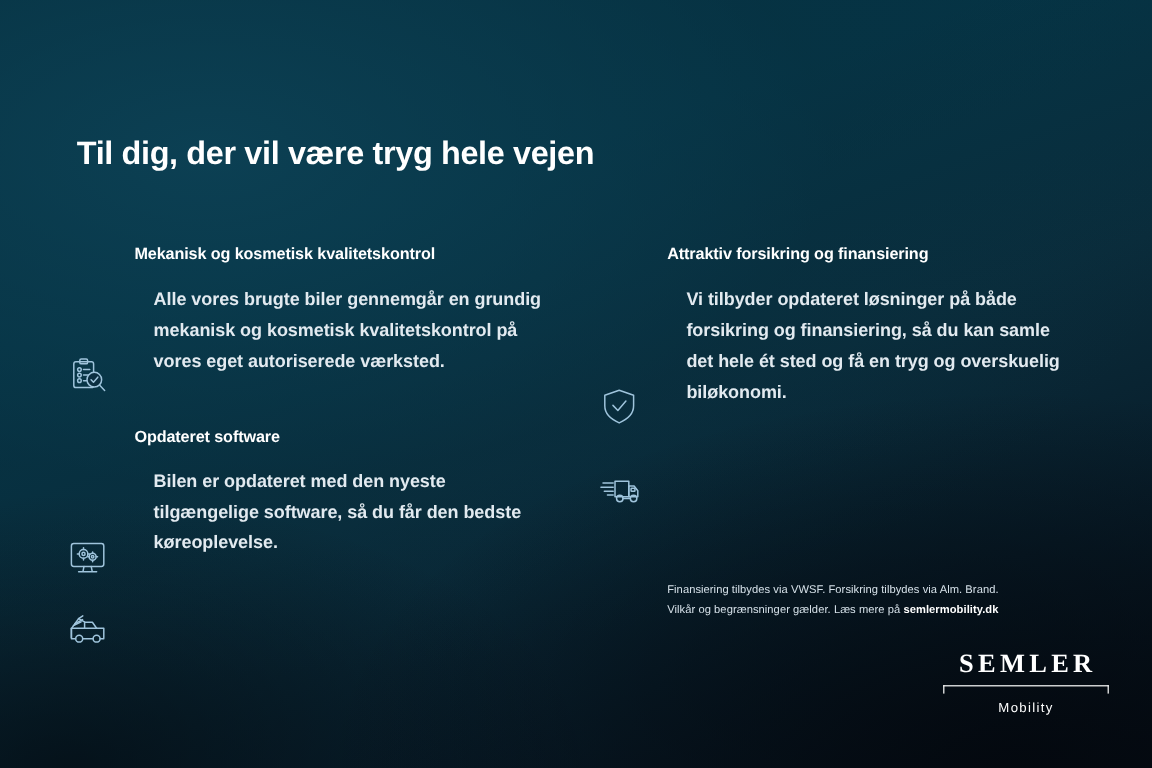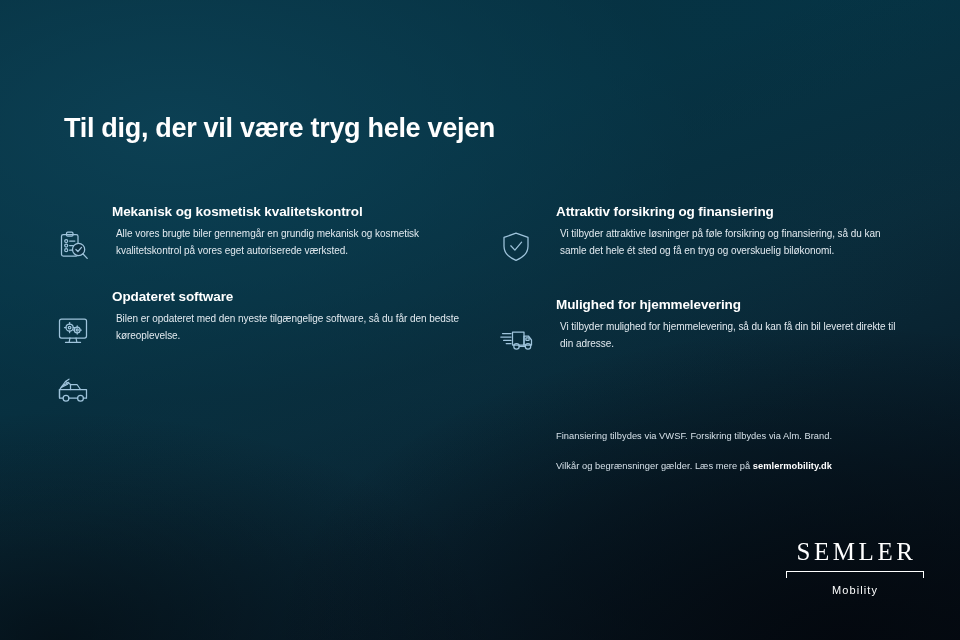--- a/index.html
+++ b/index.html
@@ -90,54 +90,55 @@
   }
   .feature-title {
     margin: 0 0 4px 0;
     font-size: 13.5px;
     font-weight: bold;
     color: #ffffff;
     line-height: 1.35;
     letter-spacing: -0.1px;
   }
   .feature-text {
-    margin: 4px;
-    font-size: 10px;
-    font-weight: normal;
+    margin: 16px;
+    font-size: 15px;
+    font-weight: bold;
     color: #e2eaf0;
     line-height: 1.72;
     letter-spacing: -0.05px;
   }
 
   .disclaimer {
     margin-top: 26px;
     padding-left: 56px;
     font-size: 9.3px;
     line-height: 1.75;
     color: #d5e0e8;
     letter-spacing: 0.05px;
   }
-  .disclaimer .line { display: block; margin-top: 14px; }
+  .disclaimer .line { display: block; }
   .disclaimer b { font-weight: bold; color: #ffffff; }
 
   .logo {
     position: absolute;
     right: 58px;
     bottom: 44px;
     z-index: 3;
     text-align: center;
     width: 150px;
   }
   .logo-word {
     font-family: "Liberation Serif", serif;
-    font-size: 25px;
+    font-size: 22px;
     letter-spacing: 3.6px;
     color: #ffffff;
     line-height: 1;
     padding-left: 3px;
+    font-weight: bold;
   }
   .logo-rule {
     position: relative;
     height: 9px;
     margin: 7px 6px 5px 6px;
   }
   .logo-rule::before {
     content: "";
     position: absolute;
     left: 0; right: 0; top: 0;
@@ -245,43 +246,39 @@
 
         <div class="feature">
           <div class="feature-icon">
             <svg width="32" height="34" viewBox="0 0 32 34" fill="none" stroke="#9fc4dc" stroke-width="1.25" stroke-linecap="round" stroke-linejoin="round">
               <path d="M16 3.2 L28 7.4 V16.2 C28 22.8 22.6 27.6 16 30.4 C9.4 27.6 4 22.8 4 16.2 V7.4 Z"></path>
               <polyline points="10.8,15.8 14.9,20.1 21.6,12.2"></polyline>
             </svg>
           </div>
           <div class="feature-body">
             <p class="feature-title">Attraktiv forsikring og finansiering</p>
-            <p class="feature-text">Vi tilbyder attraktive løsninger på føle forsikring og finansiering, så du kan samle det hele ét sted og få en tryg og overskuelig biløkonomi.</p>
+            <p class="feature-text">Vi tilbyder opdateret løsninger på både forsikring og finansiering, så du kan samle det hele ét sted og få en tryg og overskuelig biløkonomi.</p>
           </div>
         </div>
 
         <div class="feature">
           <div class="feature-icon">
             <svg width="36" height="34" viewBox="0 0 36 34" fill="none" stroke="#9fc4dc" stroke-width="1.25" stroke-linecap="round" stroke-linejoin="round">
               <path d="M12.5 10 H24 V23 H12.5 Z"></path>
               <path d="M24 14 H28.4 L31.5 18 V23 H24 Z"></path>
               <circle cx="16.5" cy="24.4" r="2.7"></circle>
               <circle cx="28" cy="24.4" r="2.7"></circle>
               <line x1="19.2" y1="24.4" x2="25.3" y2="24.4"></line>
               <rect x="25.9" y="15.8" width="3.2" height="2.6" rx="0.5"></rect>
               <line x1="2.5" y1="11.5" x2="11" y2="11.5"></line>
               <line x1="0.8" y1="15" x2="11" y2="15"></line>
               <line x1="3.6" y1="18.4" x2="11" y2="18.4"></line>
               <line x1="6.2" y1="21.6" x2="11" y2="21.6"></line>
             </svg>
           </div>
-          <div class="feature-body">
-            <p class="feature-title">Mulighed for hjemmelevering</p>
-            <p class="feature-text">Vi tilbyder mulighed for hjemmelevering, så du kan få din bil leveret direkte til din adresse.</p>
-          </div>
         </div>
 
         <div class="disclaimer">
           <span class="line">Finansiering tilbydes via VWSF. Forsikring tilbydes via Alm. Brand.</span>
           <span class="line"><span>Vilkår og begrænsninger gælder. Læs mere på </span><b>semlermobility.dk</b></span>
         </div>
 
       </div>
     </div>
 

